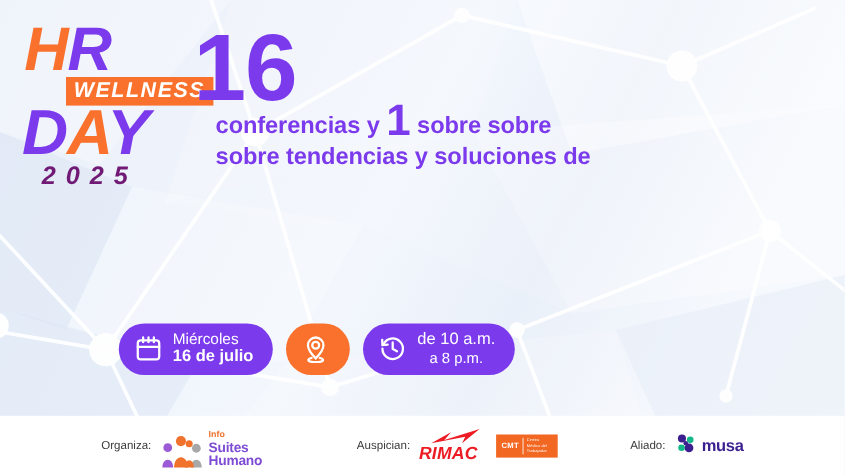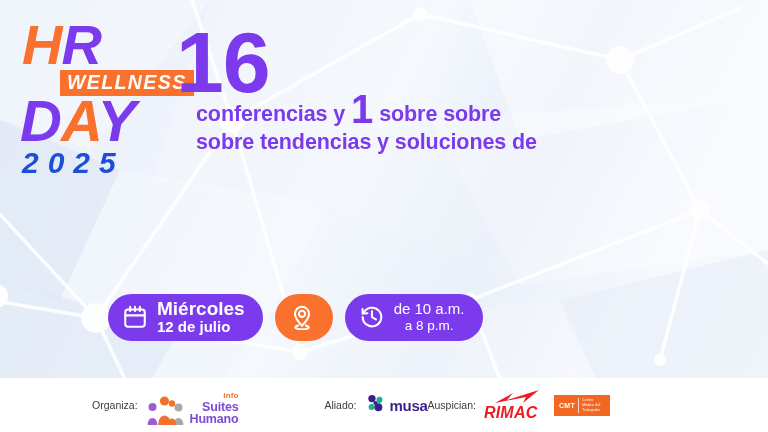--- a/index.html
+++ b/index.html
@@ -18,21 +18,21 @@
   .bg-facets{position:absolute;inset:0;}
   .net{position:absolute;left:0;top:0;width:768px;height:432px;}
 
   
   .footer{position:absolute;left:0;right:0;bottom:0;height:54px;background:#ffffff;z-index:6;
           display:flex;align-items:center;justify-content:center;gap:0;}
   .fgroup{display:flex;align-items:center;gap:8px;}
   .flabel{font-size:10.5px;color:#3c3c3c;font-family:"Liberation Sans",sans-serif;white-space:nowrap;}
 
   
-  .ich{display:flex;align-items:flex-end;gap:4px;text-align:right;}
+  .ich{display:flex;align-items:flex-end;gap:4px;}
   .ich-people{position:relative;width:40px;height:30px;}
   .ich-txt{line-height:1;}
   .ich-info{font-size:8px;color:#f0722c;font-weight:700;letter-spacing:.1px;}
   .ich-cap{font-size:12.5px;color:#7d4bd4;font-weight:700;letter-spacing:-.2px;margin-top:0px;}
   .ich-hum{font-size:12.5px;color:#7d4bd4;font-weight:700;letter-spacing:-.2px;}
 
   
   .rimac{position:relative;width:62px;height:34px;}
   .rimac-word{position:absolute;bottom:0;left:0;font-size:16px;font-weight:700;font-style:italic;
               color:#ed1c24;letter-spacing:.2px;font-family:"Liberation Sans",sans-serif;}
@@ -53,40 +53,40 @@
   .logo{position:absolute;left:18px;top:22px;width:175px;z-index:5;font-style:italic;}
   .logo-hr{font-size:56px;font-weight:800;line-height:.82;letter-spacing:-1px;margin-left:4px;
            font-family:"Liberation Sans",sans-serif;}
   .logo-h{color:#f9712c;}
   .logo-r{color:#7c3aed;}
   .logo-well{background:#f9712c;color:#ffffff;font-size:19.5px;font-weight:800;letter-spacing:1.4px;
              padding:3px 7px 4px 7px;display:inline-block;margin-top:2px;line-height:1;margin-left:42px;}
   .logo-day{color:#7c3aed;font-size:58px;font-weight:800;line-height:.84;letter-spacing:-1px;margin-top:1px;
             margin-left:2px;}
   .logo-day .d-a{color:#f9712c;}
-  .logo-year{color:#1d4ed8;font-size:30px;font-weight:800;letter-spacing:9px;line-height:1;margin-top:2px;margin-left:4px;}
+  .logo-year{color:#701a75;font-size:23px;font-weight:800;letter-spacing:9px;line-height:1;margin-top:2px;margin-left:20px;}
 
   
   .headline{position:absolute;left:196px;top:22px;width:420px;z-index:5;}
   .big16{color:#7c3aed;font-size:86px;font-weight:800;line-height:.95;text-align:left;letter-spacing:-1px;
          margin:0 0 0 -20px;}
   .desc{color:#7c3aed;font-size:21.5px;font-weight:700;line-height:1.33;text-align:justify;
         margin-top:-4px;letter-spacing:-.1px;}
   .desc .one{font-size:40px;font-weight:800;line-height:0;vertical-align:-2px;letter-spacing:0;}
   .desc > span{display:block;}
   .just{display:flex;justify-content:space-between;}
   .just::after{content:"";}
 
   
   .pills{position:absolute;left:108px;top:294px;display:flex;gap:12px;z-index:5;}
   .pill{display:flex;align-items:center;gap:9px;border-radius:24px;padding:7px 18px 8px 14px;height:32px;box-sizing:content-box;}
   .pill.purple{background:#7c3aed;}
   .pill.orange{background:#f9712c;}
   .pill-txt{line-height:1.12;color:#ffffff;}
-  .pill-l1{font-size:19px;font-weight:700;}
+  .pill-l1{font-size:14px;font-weight:400;}
   .pill-l2{font-size:15px;font-weight:700;}
   .pill.t3 .pill-l1{font-size:15px;font-weight:400;}
   .pill.t3 .pill-l2{font-size:13.5px;font-weight:400;text-align:center;}
   .pill.t2 .pill-l1{font-size:15.5px;font-weight:700;}
   .pill.t2 .pill-l2{font-size:13.5px;font-weight:400;}
   .pill-icon{flex:0 0 auto;display:flex;align-items:center;justify-content:center;}
 </style>
 </head>
 <body>
 
@@ -165,21 +165,21 @@
     <div class="pill purple t1">
       <span class="pill-icon">
         <svg width="26" height="26" viewBox="0 0 24 24" fill="none" stroke="#ffffff" stroke-width="1.9" stroke-linecap="round">
           <rect x="3" y="5" width="18" height="16" rx="2.5"></rect>
           <line x1="3" y1="10.5" x2="21" y2="10.5"></line>
           <path d="M7.5 2.5v4M12 2.5v4M16.5 2.5v4"></path>
         </svg>
       </span>
       <span class="pill-txt">
         <div class="pill-l1">Miércoles</div>
-        <div class="pill-l2">12 de julio</div>
+        <div class="pill-l2">16 de julio</div>
       </span>
     </div>
 
     <div class="pill orange t2">
       <span class="pill-icon">
         <svg width="26" height="26" viewBox="0 0 24 24" fill="none" stroke="#ffffff" stroke-width="1.9" stroke-linecap="round">
           <path d="M12 2.6c-3.6 0-6.5 2.9-6.5 6.5 0 4.4 6.5 11 6.5 11s6.5-6.6 6.5-11c0-3.6-2.9-6.5-6.5-6.5z"></path>
           <circle cx="12" cy="9.1" r="2.9"></circle>
           <path d="M8.5 19.8c-1.6.4-2.7 1-2.7 1.7 0 1 2.8 1.8 6.2 1.8s6.2-.8 6.2-1.8c0-.7-1.1-1.3-2.7-1.7"></path>
         </svg>
@@ -219,51 +219,51 @@
           </svg>
         </span>
         <span class="ich-txt">
           <span class="ich-info">Info</span>
           <div class="ich-cap">Suites</div>
           <div class="ich-hum">Humano</div>
         </span>
       </span>
     </div>
 
+    <div class="fgroup" style="margin-right:66px;">
+      <span class="flabel">Auspician:</span>
+      <span class="rimac">
+        <span class="rimac-bolt">
+          <svg width="50" height="18" viewBox="0 0 50 18">
+            <path d="M2 14 L20 4 L14 11 L46 1 L30 14 L33 8 Z" fill="#ed1c24"></path>
+          </svg>
+        </span>
+        <span class="rimac-word">RIMAC</span>
+      </span>
+      <span class="cmt">
+        <span class="cmt-abbr">CMT</span>
+        <span class="cmt-div"></span>
+        <span class="cmt-lines">
+          <span>Centro</span>
+          <span>Médico del</span>
+          <span>Trabajador</span>
+        </span>
+      </span>
+    </div>
+
     <div class="fgroup">
       <span class="flabel">Aliado:</span>
       <span class="musa">
         <span>
           <svg width="22" height="22" viewBox="0 0 24 24">
             <circle cx="7.6" cy="7.2" r="4.0" fill="#3b1e8f"></circle>
             <circle cx="15.8" cy="8.6" r="3.3" fill="#15b88a"></circle>
             <circle cx="7.2" cy="16.4" r="3.3" fill="#15b88a"></circle>
             <circle cx="14.6" cy="16.6" r="4.3" fill="#3b1e8f"></circle>
             <circle cx="11.4" cy="12.0" r="2.3" fill="#3b1e8f"></circle>
           </svg>
         </span>
         <span class="musa-word">musa</span>
       </span>
     </div>
 
-    <div class="fgroup" style="margin-right:66px;">
-      <span class="flabel">Auspician:</span>
-      <span class="rimac">
-        <span class="rimac-bolt">
-          <svg width="50" height="18" viewBox="0 0 50 18">
-            <path d="M2 14 L20 4 L14 11 L46 1 L30 14 L33 8 Z" fill="#ed1c24"></path>
-          </svg>
-        </span>
-        <span class="rimac-word">RIMAC</span>
-      </span>
-      <span class="cmt">
-        <span class="cmt-abbr">CMT</span>
-        <span class="cmt-div"></span>
-        <span class="cmt-lines">
-          <span>Centro</span>
-          <span>Médico del</span>
-          <span>Trabajador</span>
-        </span>
-      </span>
-    </div>
-
   </div>
 </div>
 
 </body></html>

